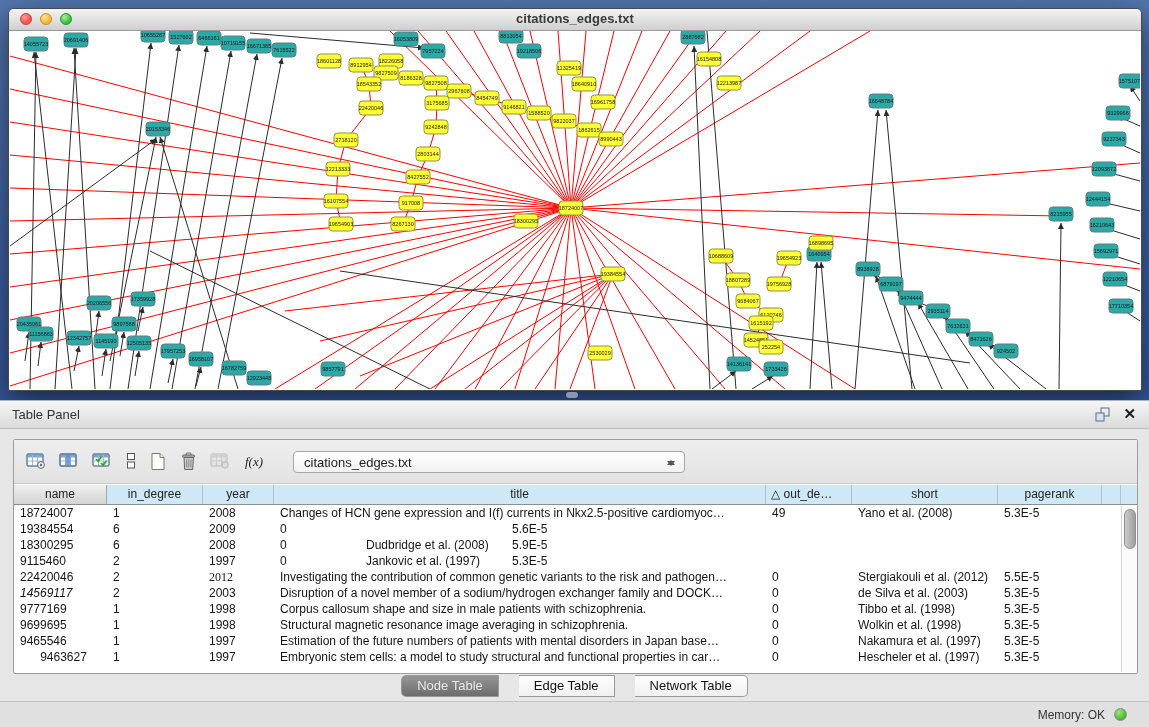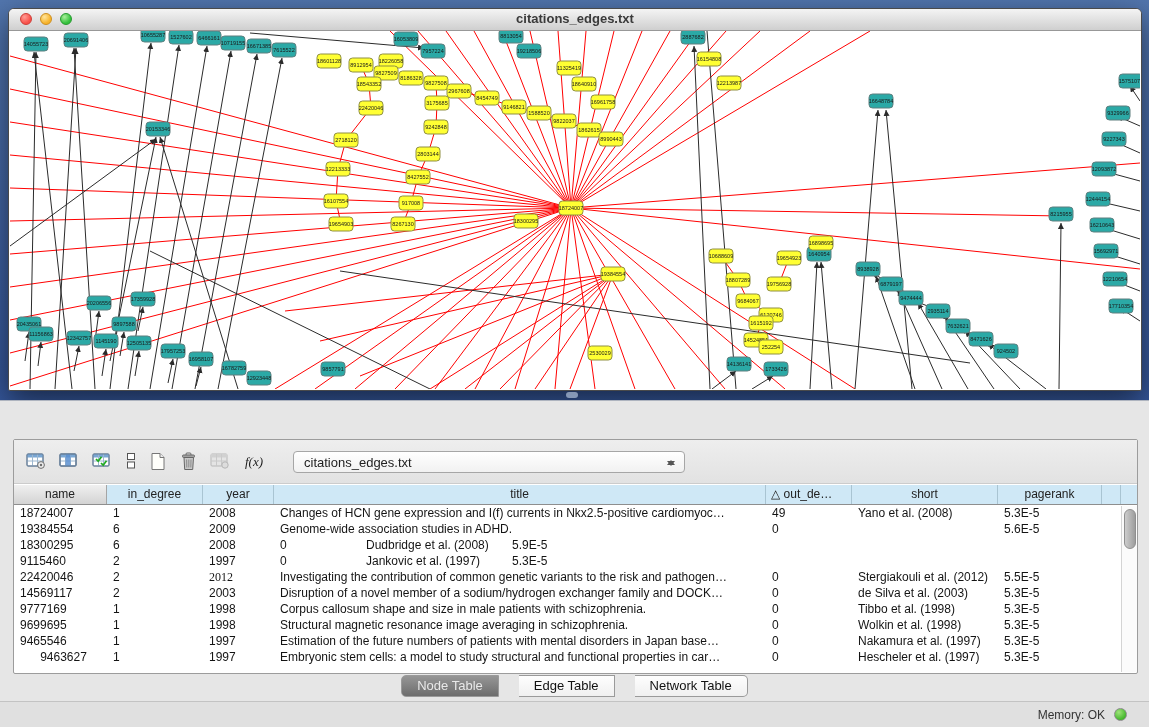--- a/index.html
+++ b/index.html
@@ -590,20 +590,30 @@
         <g>
           <rect x="578" y="315" width="24" height="14" rx="3.5" fill="#FFFF33" stroke="#8f8f43"></rect>
           <text x="590" y="324" text-anchor="middle">2530029</text>
         </g>
       </svg></div>
 </div>
 
 <div id="resize-grip"></div>
 
 <div id="table-panel">
+  <div class="tp-header">
+    <span class="tp-title">Table Panel</span>
+    <span class="tp-float">
+      <svg width="16" height="15" viewBox="0 0 16 15">
+        <rect x="6" y="1" width="8" height="8" fill="none" stroke="#5a6b8c"></rect>
+        <rect x="1" y="6" width="8" height="8" fill="#dde1ea" stroke="#5a6b8c"></rect>
+      </svg>
+    </span>
+    <span class="tp-close">✕</span>
+  </div>
 
   <div class="tp-box">
     <div class="toolbar" id="toolbar">
 
       <span class="tbi"><svg width="21" height="18" viewBox="0 0 21 18">
             <rect x="1" y="2" width="16" height="12" rx="1" fill="#fff" stroke="#68809a"></rect>
             <rect x="1" y="2" width="16" height="3.5" fill="#7aa7d4"></rect>
             <line x1="6.5" y1="2" x2="6.5" y2="14" stroke="#9db7cf"></line>
             <line x1="11.5" y1="2" x2="11.5" y2="14" stroke="#9db7cf"></line>
             <line x1="1" y1="9" x2="17" y2="9" stroke="#9db7cf"></line>
@@ -682,21 +692,20 @@
           <div class="td" style="width: 71px;">2008</div>
           <div class="td" style="width: 492px;">Changes of HCN gene expression and I(f) currents in Nkx2.5-positive cardiomyoc…</div>
           <div class="td" style="width: 86px;">49</div>
           <div class="td" style="width: 146px;">Yano et al. (2008)</div>
           <div class="td" style="width: 104px;">5.3E-5</div>
         </div>
         <div class="tr">
           <div class="td" style="width: 93px;">19384554</div>
           <div class="td" style="width: 96px;">6</div>
           <div class="td" style="width: 71px;">2009</div>
-          <div class="td" style="width: 492px;">Genome-wide association studies in ADHD.</div>
           <div class="td" style="width: 86px;">0</div>
           <div class="td" style="width: 146px; margin-top: 19px;">Franke et al. (2009)</div>
           <div class="td" style="width: 104px;">5.6E-5</div>
         </div>
         <div class="tr">
           <div class="td" style="width: 93px;">18300295</div>
           <div class="td" style="width: 96px;">6</div>
           <div class="td" style="width: 71px;">2008</div>
           <div class="td" style="width: 86px;">0</div>
           <div class="td" style="width: 146px;">Dudbridge et al. (2008)</div>
@@ -713,21 +722,21 @@
         <div class="tr">
           <div class="td" style="width: 93px;">22420046</div>
           <div class="td" style="width: 96px;">2</div>
           <div class="td" style="width: 71px; font-family: Liberation Serif, serif;">2012</div>
           <div class="td" style="width: 492px;">Investigating the contribution of common genetic variants to the risk and pathogen…</div>
           <div class="td" style="width: 86px;">0</div>
           <div class="td" style="width: 146px;">Stergiakouli et al. (2012)</div>
           <div class="td" style="width: 104px;">5.5E-5</div>
         </div>
         <div class="tr">
-          <div class="td" style="width: 93px;">14569117</div>
+          <div class="td" style="width: 93px; font-style: italic;">14569117</div>
           <div class="td" style="width: 96px;">2</div>
           <div class="td" style="width: 71px;">2003</div>
           <div class="td" style="width: 492px;">Disruption of a novel member of a sodium/hydrogen exchanger family and DOCK…</div>
           <div class="td" style="width: 86px;">0</div>
           <div class="td" style="width: 146px;">de Silva et al. (2003)</div>
           <div class="td" style="width: 104px;">5.3E-5</div>
         </div>
         <div class="tr">
           <div class="td" style="width: 93px;">9777169</div>
           <div class="td" style="width: 96px;">1</div>

